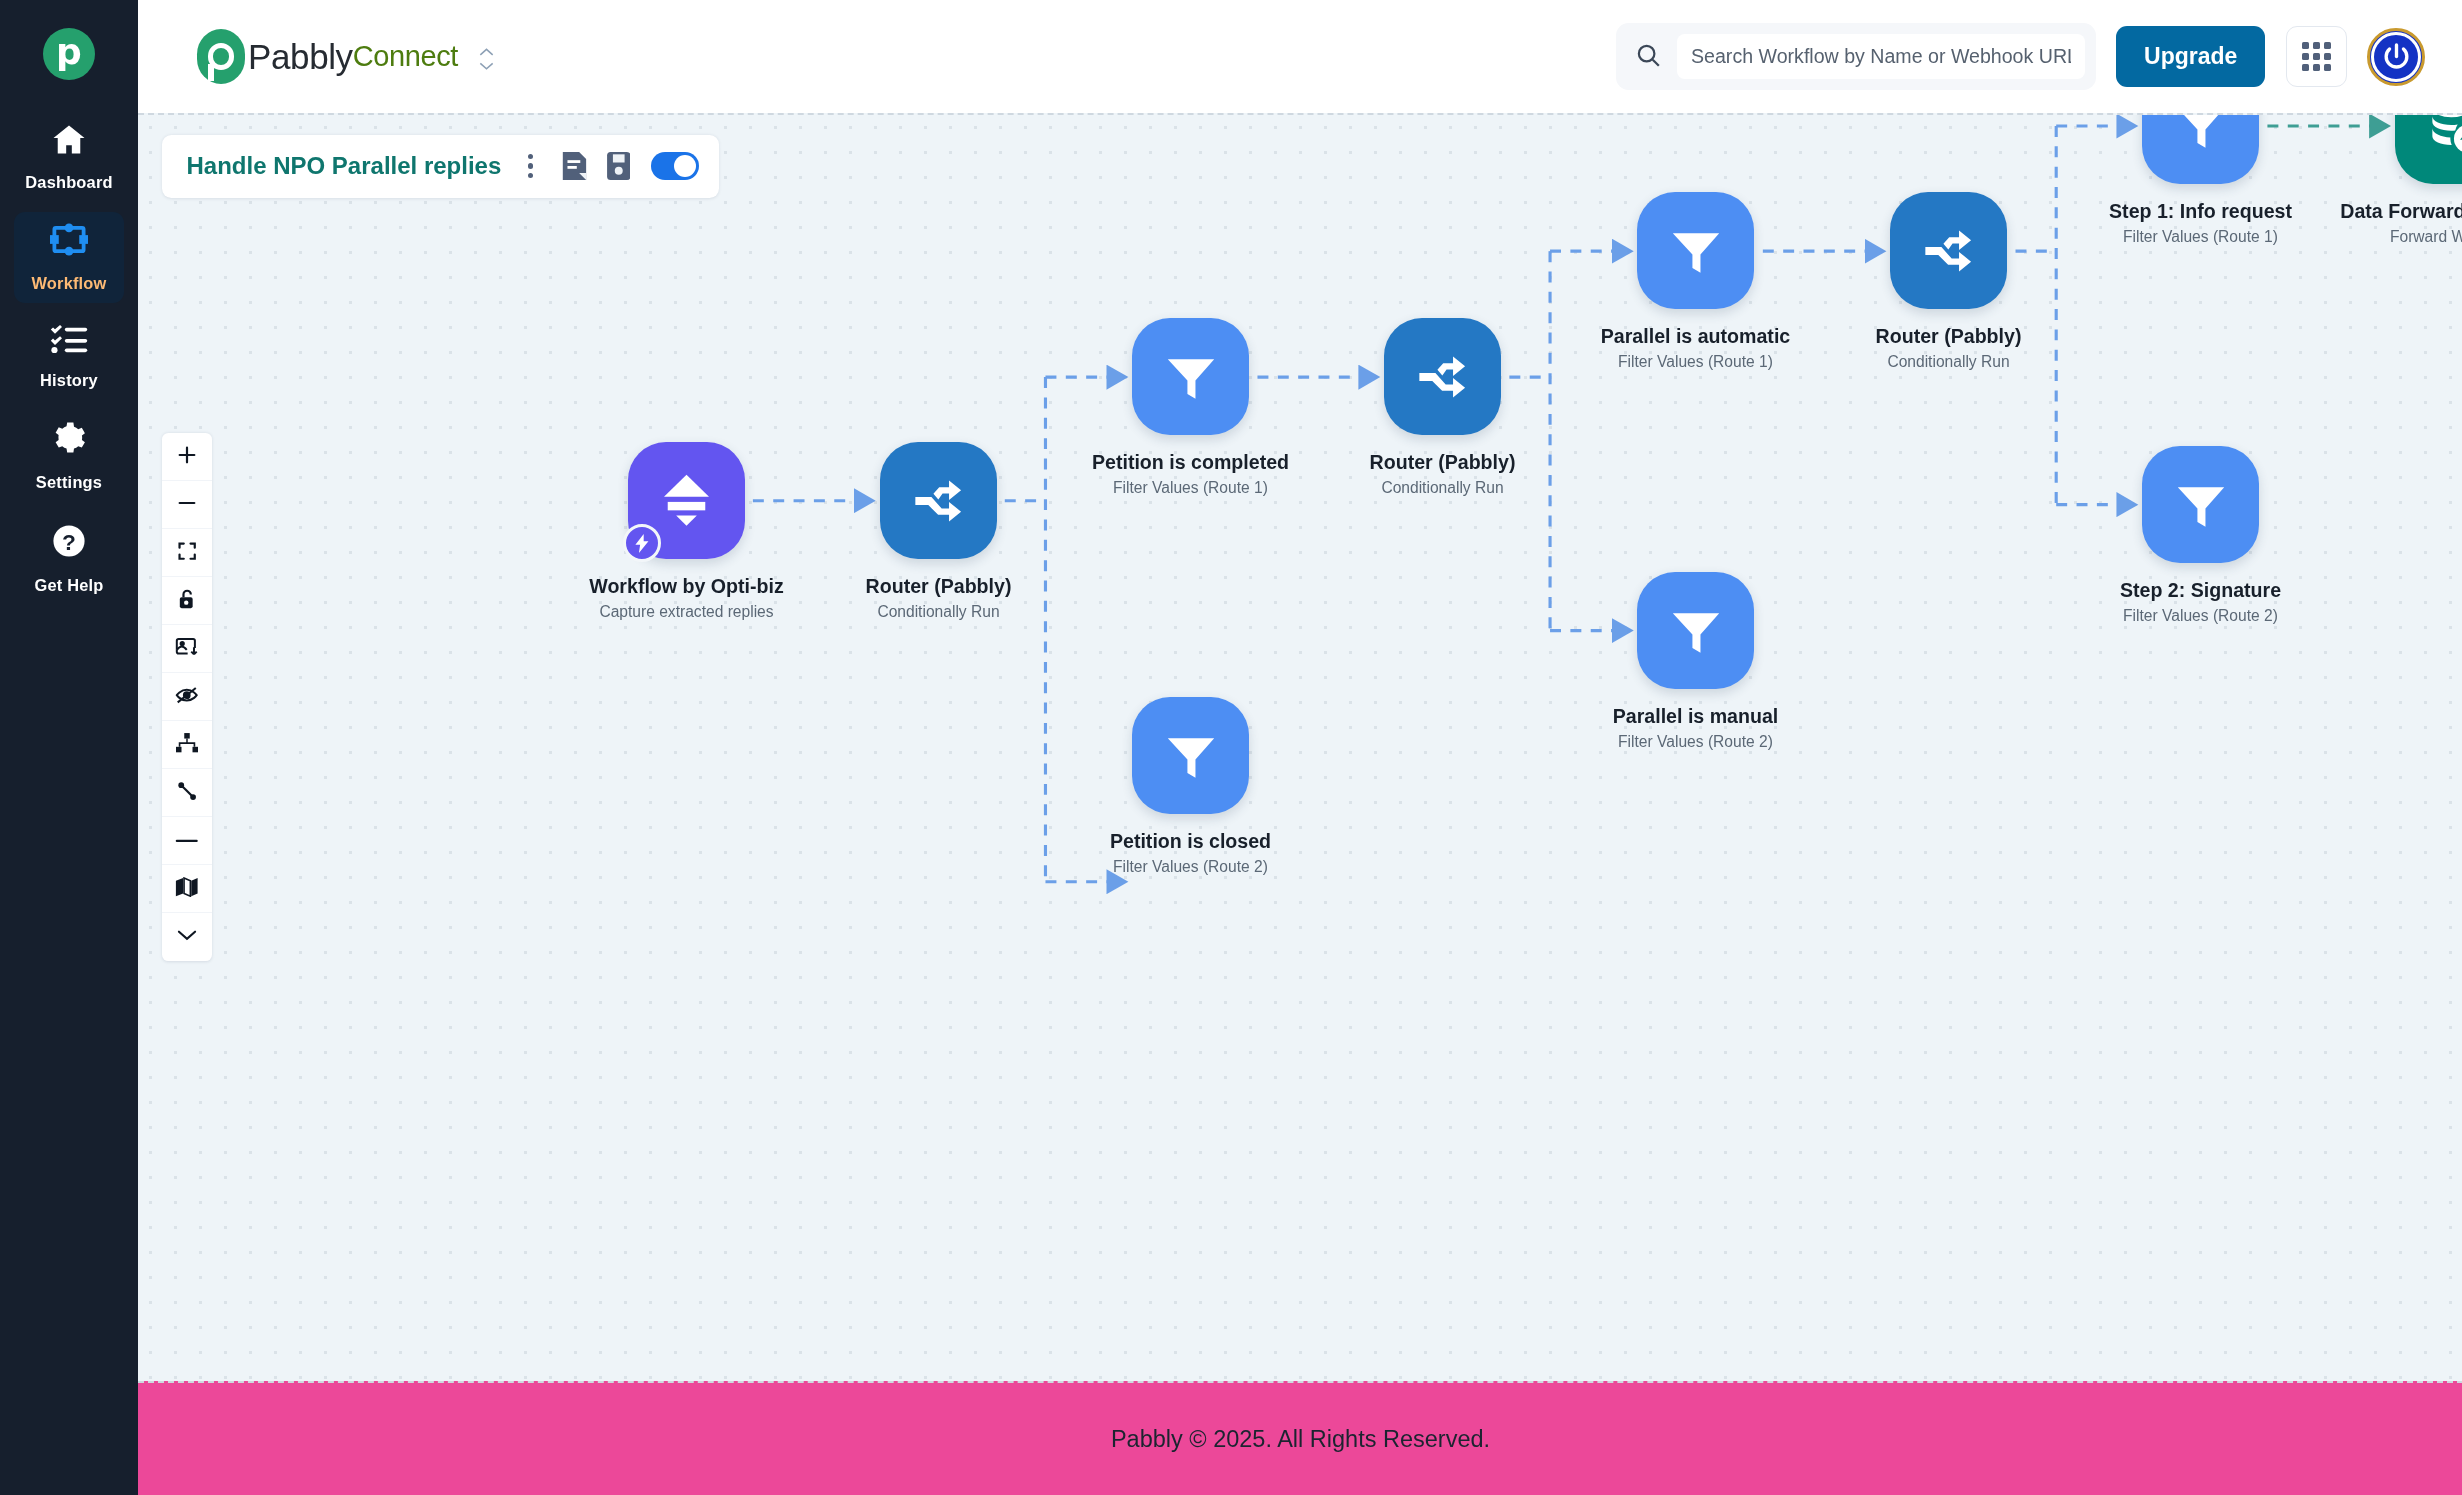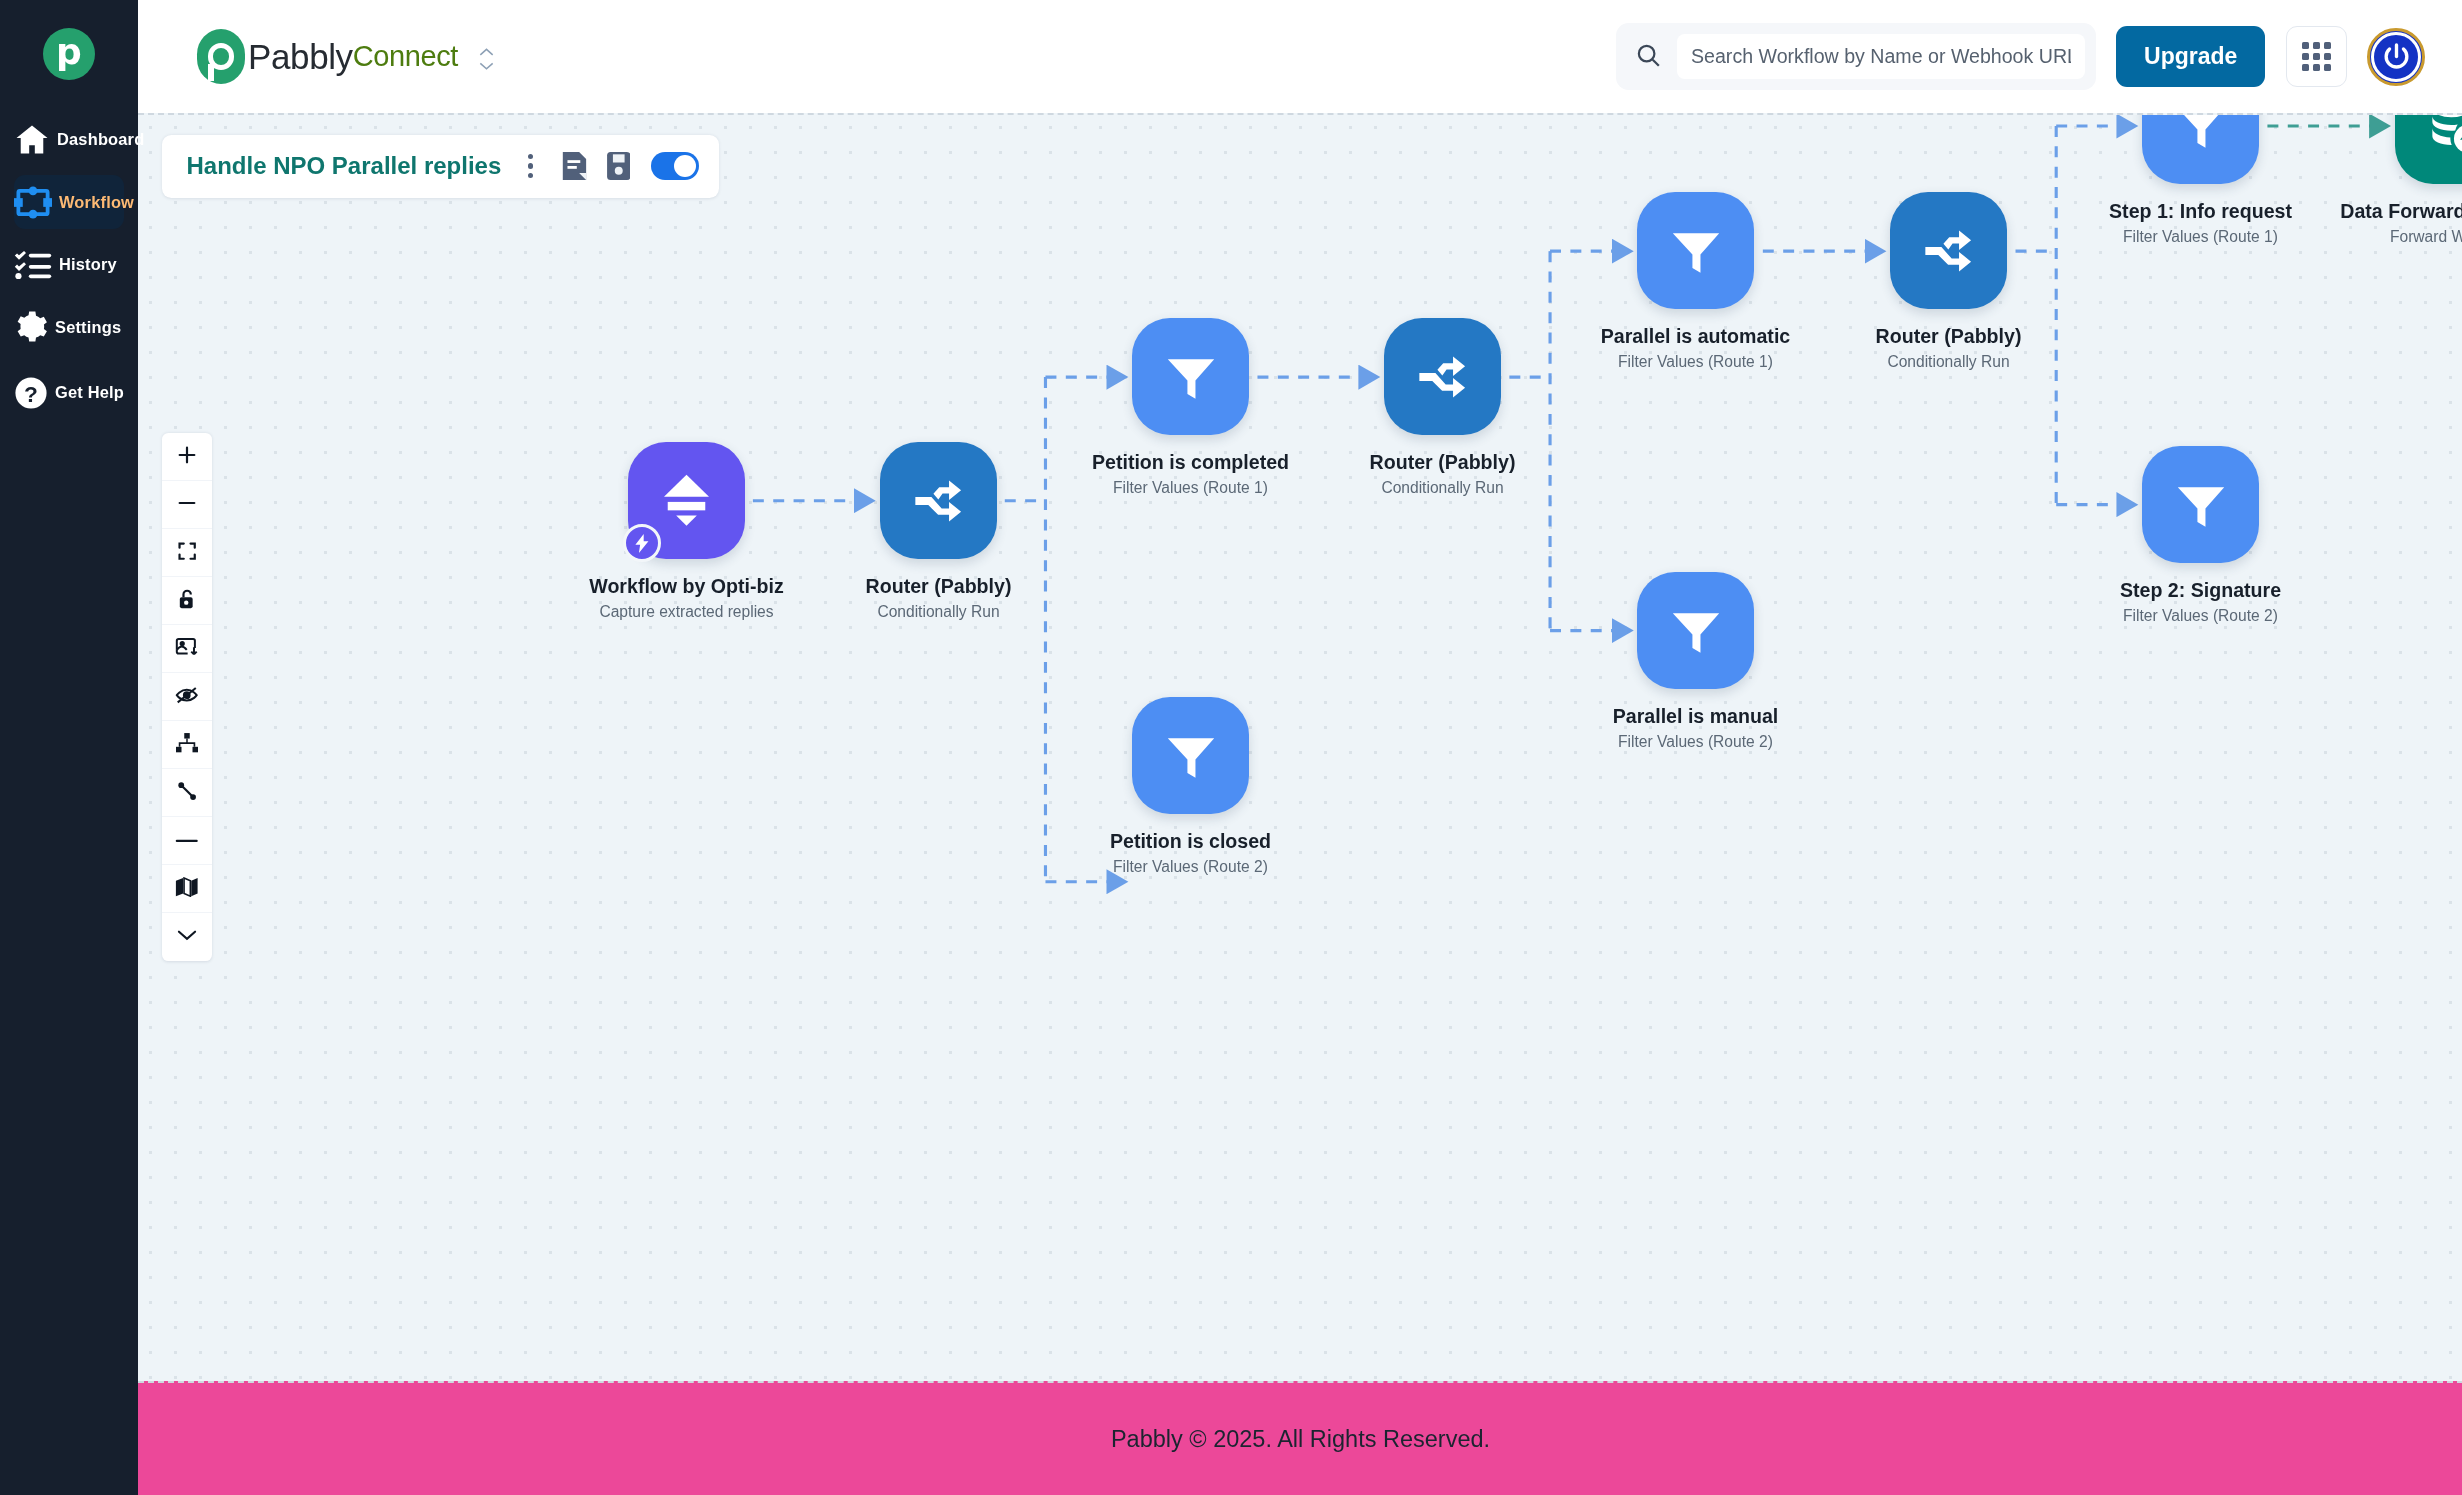--- a/index.html
+++ b/index.html
@@ -21,22 +21,22 @@
     background: #25a06d; margin-top: 28px; margin-bottom: 33px;
     display: flex; align-items: center; justify-content: center;
     position: relative;
   }
   .side-logo .p {
     color: #fff; font-weight: 700; font-size: 36px; line-height: 1;
     font-family: "DejaVu Sans", sans-serif; margin-top: -3.1px;
   }
   .side-item {
     width: 110px; padding: 11px 0 9.4px 0; border-radius: 11px;
-    display: flex; align-items: center;
-    gap: 7px; margin-bottom: 11px; cursor: pointer;
+    display: flex; flex-direction: column; align-items: center;
+    gap: 18px; margin-bottom: 11px; cursor: pointer;
   }
   .side-item.active { background: #10243a; }
   .side-item .lbl { font-size: 16.4px; font-weight: 700; color: #ffffff; letter-spacing: 0.2px; }
   .side-item.active .lbl { color: #fdba74; }
   .side-item svg { display: block; }
 
   
   .topbar {
     position: absolute; left: 138px; top: 0; width: 2325px; height: 113px;
     background: #ffffff; display: flex; align-items: center; z-index: 30;

